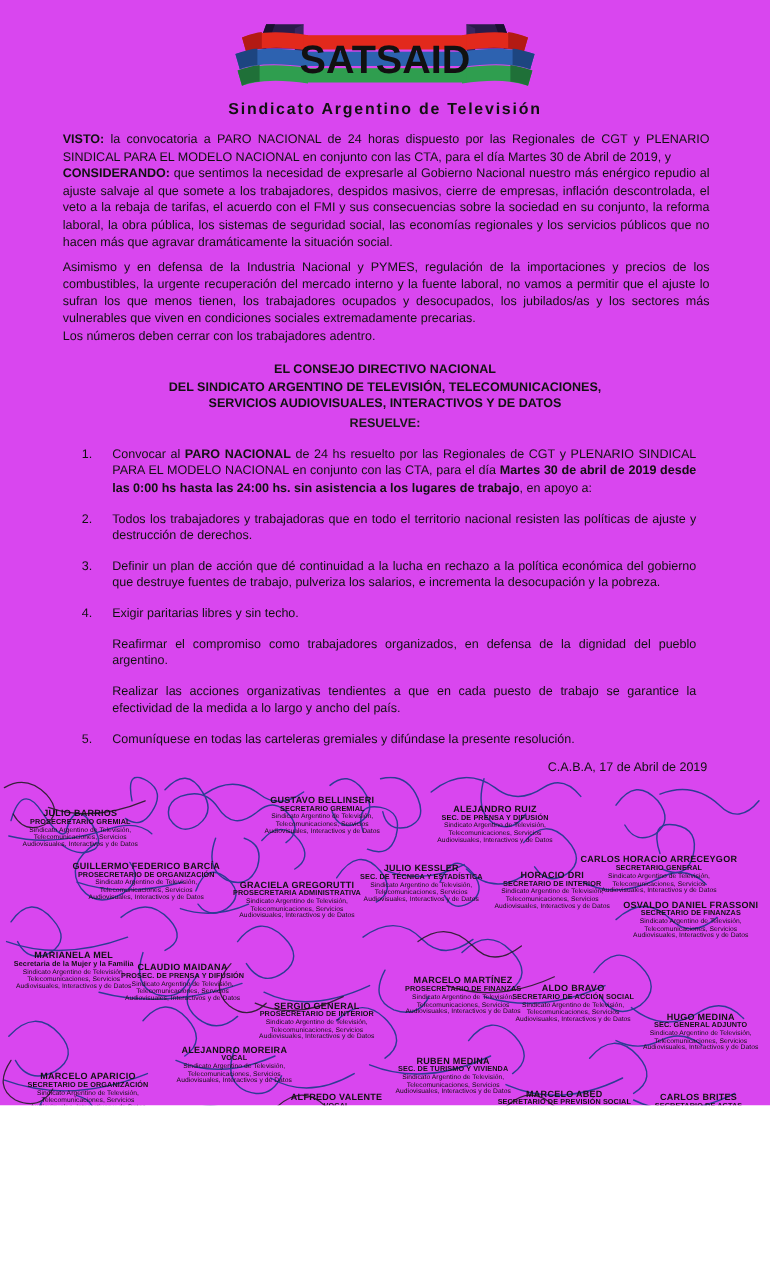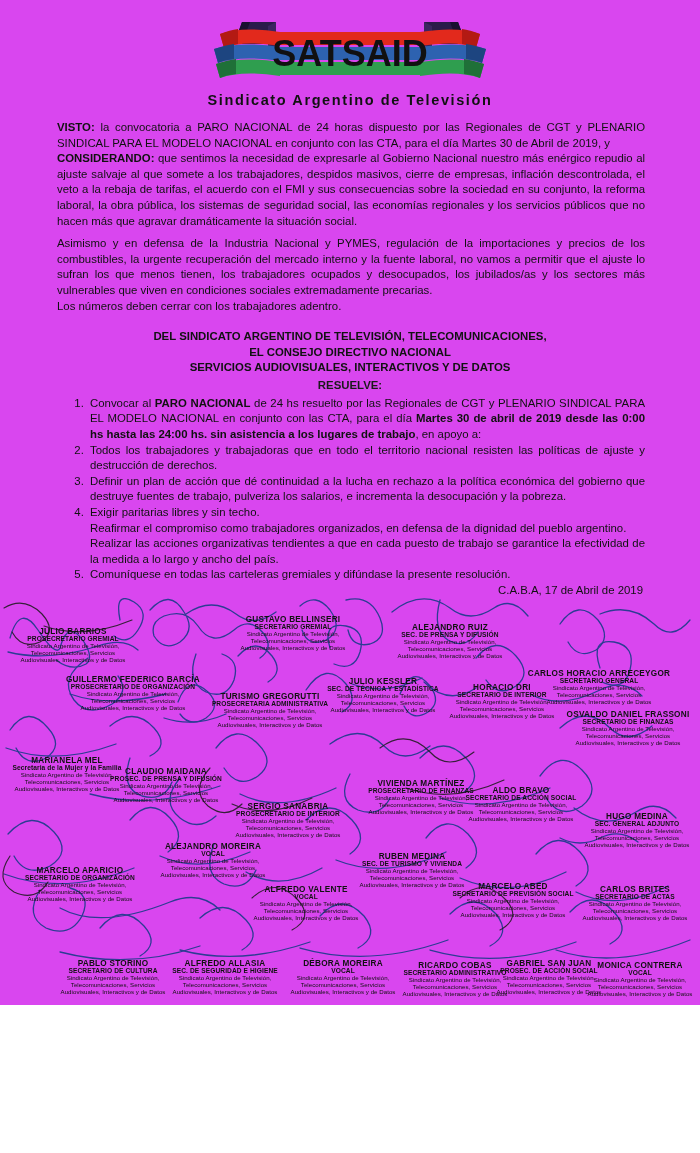--- a/index.html
+++ b/index.html
@@ -80,21 +80,21 @@
   
   ol.resolutions {
     margin: 0 55px 0 57px;
     padding-left: 30px;
     font-size: 11.4px;
     line-height: 15.6px;
     text-align: justify;
     color: #111;
   }
   ol.resolutions > li { margin-bottom: 0px; padding-left: 3px; }
-  ol.resolutions > li p { margin: 0; }
+  ol.resolutions > li p { margin: 12px; }
   .sub-para { margin: 0; text-align: justify; }
 
   
   .place-date {
     margin: 1px 57px 0 0;
     text-align: right;
     font-size: 11.4px;
     color: #111;
   }
 
@@ -180,22 +180,22 @@
 
   <div class="doc-body">
     <p class="para"><b>VISTO:</b><span> la convocatoria a PARO NACIONAL de 24 horas dispuesto por las Regionales de CGT y PLENARIO SINDICAL PARA EL MODELO NACIONAL en conjunto con las CTA, para el día Martes 30 de Abril de 2019, y</span></p>
     <p class="para"><b>CONSIDERANDO:</b><span> que sentimos la necesidad de expresarle al Gobierno Nacional nuestro más enérgico repudio al ajuste salvaje al que somete a los trabajadores, despidos masivos, cierre de empresas, inflación descontrolada, el veto a la rebaja de tarifas, el acuerdo con el FMI y sus consecuencias sobre la sociedad en su conjunto, la reforma laboral, la obra pública, los sistemas de seguridad social, las economías regionales y los servicios públicos que no hacen más que agravar dramáticamente la situación social.</span></p>
     <div class="gap"></div>
     <p class="para">Asimismo y en defensa de la Industria Nacional y PYMES, regulación de la importaciones  y precios de los combustibles, la urgente recuperación del mercado interno y la fuente laboral, no vamos a permitir que el ajuste lo sufran los que menos tienen, los trabajadores ocupados y desocupados, los jubilados/as y los sectores más vulnerables que viven en condiciones sociales extremadamente precarias.</p>
     <p class="para">Los números deben cerrar con los trabajadores adentro.</p>
   </div>
 
   <div class="council">
+    <div>EL CONSEJO DIRECTIVO NACIONAL</div>
     <div>DEL SINDICATO ARGENTINO DE TELEVISIÓN, TELECOMUNICACIONES,</div>
-    <div>EL CONSEJO DIRECTIVO NACIONAL</div>
     <div>SERVICIOS AUDIOVISUALES, INTERACTIVOS Y DE DATOS</div>
   </div>
   <div class="resuelve">RESUELVE:</div>
 
   <ol class="resolutions">
       <li>
         <p><span>Convocar al </span><b>PARO NACIONAL</b><span> de 24 hs resuelto por las Regionales de CGT y PLENARIO SINDICAL PARA EL MODELO NACIONAL en conjunto con las CTA, para el día </span><b>Martes 30 de abril de 2019 desde las 0:00 hs hasta las 24:00 hs. sin asistencia a los lugares de trabajo</b><span>, en apoyo a:</span></p>
       </li>
       <li>
         <p><span>Todos los trabajadores y trabajadoras que en todo el territorio nacional resisten las políticas de ajuste y destrucción de derechos.</span></p>
@@ -326,21 +326,21 @@
           <div class="sig-org">Audiovisuales, Interactivos y de Datos</div>
         </div>
         <div class="sig-block" style="left: 523px; top: 72px; width: 152px;">
           <div class="sig-name">CARLOS HORACIO ARRECEYGOR</div>
           <div class="sig-role">SECRETARIO GENERAL</div>
           <div class="sig-org">Sindicato Argentino de Televisión,</div>
           <div class="sig-org">Telecomunicaciones, Servicios</div>
           <div class="sig-org">Audiovisuales, Interactivos y de Datos</div>
         </div>
         <div class="sig-block" style="left: 196px; top: 95px; width: 148px;">
-          <div class="sig-name">TURISMO GREGORUTTI</div>
+          <div class="sig-name">GRACIELA GREGORUTTI</div>
           <div class="sig-role">PROSECRETARIA ADMINISTRATIVA</div>
           <div class="sig-org">Sindicato Argentino de Televisión,</div>
           <div class="sig-org">Telecomunicaciones, Servicios</div>
           <div class="sig-org">Audiovisuales, Interactivos y de Datos</div>
         </div>
         <div class="sig-block" style="left: 313px; top: 80px; width: 140px;">
           <div class="sig-name">JULIO KESSLER</div>
           <div class="sig-role">SEC. DE TÉCNICA Y ESTADÍSTICA</div>
           <div class="sig-org">Sindicato Argentino de Televisión,</div>
           <div class="sig-org">Telecomunicaciones, Servicios</div>
@@ -368,28 +368,28 @@
           <div class="sig-org">Audiovisuales, Interactivos y de Datos</div>
         </div>
         <div class="sig-block" style="left: 92px; top: 170px; width: 148px;">
           <div class="sig-name">CLAUDIO MAIDANA</div>
           <div class="sig-role">PROSEC. DE PRENSA Y DIFUSIÓN</div>
           <div class="sig-org">Sindicato Argentino de Televisión,</div>
           <div class="sig-org">Telecomunicaciones, Servicios</div>
           <div class="sig-org">Audiovisuales, Interactivos y de Datos</div>
         </div>
         <div class="sig-block" style="left: 218px; top: 205px; width: 140px;">
-          <div class="sig-name">SERGIO SANABRIA</div>
+          <div class="sig-name">SERGIO GENERAL</div>
           <div class="sig-role">PROSECRETARIO DE INTERIOR</div>
           <div class="sig-org">Sindicato Argentino de Televisión,</div>
           <div class="sig-org">Telecomunicaciones, Servicios</div>
           <div class="sig-org">Audiovisuales, Interactivos y de Datos</div>
         </div>
         <div class="sig-block" style="left: 350px; top: 182px; width: 142px;">
-          <div class="sig-name">VIVIENDA MARTÍNEZ</div>
+          <div class="sig-name">MARCELO MARTÍNEZ</div>
           <div class="sig-role">PROSECRETARIO DE FINANZAS</div>
           <div class="sig-org">Sindicato Argentino de Televisión,</div>
           <div class="sig-org">Telecomunicaciones, Servicios</div>
           <div class="sig-org">Audiovisuales, Interactivos y de Datos</div>
         </div>
         <div class="sig-block" style="left: 450px; top: 189px; width: 142px;">
           <div class="sig-name">ALDO BRAVO</div>
           <div class="sig-role">SECRETARIO DE ACCIÓN SOCIAL</div>
           <div class="sig-org">Sindicato Argentino de Televisión,</div>
           <div class="sig-org">Telecomunicaciones, Servicios</div>

